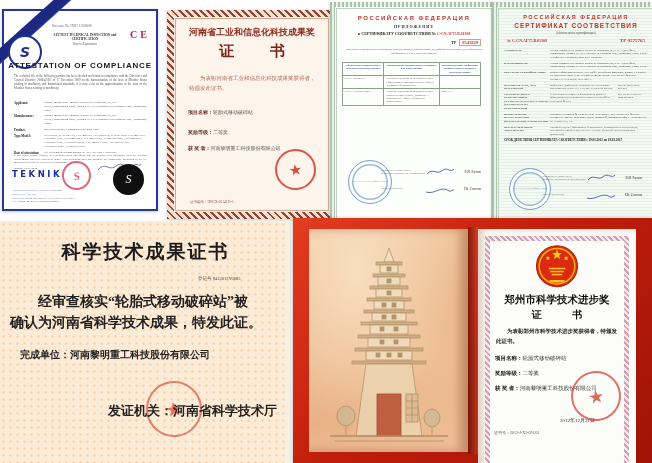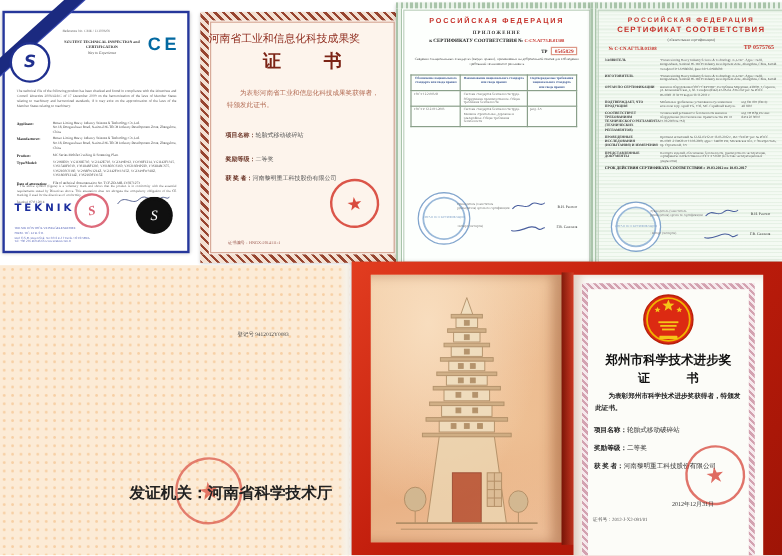--- a/index.html
+++ b/index.html
@@ -7,42 +7,42 @@
         font-family:"Liberation Serif", serif;color:#222;}
   .cert{position:absolute;background:#fff;box-shadow:0 1px 3px rgba(0,0,0,.22);}
   .pre{white-space:pre-line;}
   .jus{text-align:justify;}
 
   
   #c1{left:2px;top:9px;width:152px;height:198px;border:2px solid #26379b;}
   #c1 .ref{position:absolute;top:13px;left:48px;font-size:3px;color:#666;}
   #c1 .org{position:absolute;top:22px;left:38px;width:86px;font-size:3.3px;font-weight:bold;color:#333;text-align:center;}
   #c1 .tag{position:absolute;top:31px;left:38px;width:86px;font-size:3.2px;font-style:italic;color:#555;text-align:center;}
-  #c1 .ce{position:absolute;top:18px;right:6px;font-family:Liberation Sans, sans-serif;font-size:15px;font-weight:bold;letter-spacing:3px;color:#0369a1;}
+  #c1 .ce{position:absolute;top:18px;right:6px;font-family:Liberation Serif, serif;font-size:10px;font-weight:bold;letter-spacing:3px;color:#be185d;}
   #c1 .title{position:absolute;top:50px;left:0;width:100%;font-family:"Liberation Sans",sans-serif;font-weight:bold;font-size:8px;letter-spacing:.8px;color:#1a1a1a;text-align:center;}
   #c1 .intro{position:absolute;top:63px;left:10px;right:9px;font-size:3px;line-height:1.35;color:#555;}
   #c1 .fields{position:absolute;top:90px;left:10px;right:8px;}
   #c1 .frow{display:flex;margin-bottom:2px;}
   #c1 .flab{width:30px;font-size:3.1px;font-weight:bold;color:#222;flex:none;}
   #c1 .fval{flex:1;font-size:2.9px;line-height:1.3;color:#444;}
   #c1 .fnote{position:absolute;top:143px;left:10px;right:9px;font-size:2.8px;color:#555;line-height:1.3;}
   #c1 .city{position:absolute;top:156px;left:10px;font-size:2.8px;color:#555;}
   .ribbon{position:absolute;left:-26px;top:12px;width:104px;height:11px;background:#1b2a80;transform:rotate(-42deg);box-shadow:0 1px 0 #3a4ab0;}
   .szlogo{position:absolute;left:4px;top:24px;width:30px;height:30px;border-radius:50%;background:#fff;border:2px solid #20308f;display:flex;align-items:center;justify-content:center;font-family:"DejaVu Sans",sans-serif;font-weight:bold;font-style:italic;font-size:14px;color:#20308f;}
   .redstamp1{position:absolute;left:58px;top:150px;width:25px;height:25px;border-radius:50%;border:2px solid rgba(212,70,90,.8);display:flex;align-items:center;justify-content:center;font-style:italic;font-weight:bold;font-size:11px;color:rgba(212,70,90,.85);transform:rotate(-12deg);}
   #c1 .sig1{position:absolute;left:92px;top:148px;}
   .szword{position:absolute;left:8px;bottom:30px;font-family:"DejaVu Sans",sans-serif;font-weight:bold;font-size:8.5px;letter-spacing:2.5px;color:#1d2f9e;}
   #c1 .addr{position:absolute;left:8px;bottom:5px;font-size:2.7px;line-height:1.35;color:#4455b0;width:85px;}
   .blackseal{position:absolute;right:12px;bottom:14px;width:25px;height:25px;border-radius:50%;border:3px dashed #101010;background:#101010;display:flex;align-items:center;justify-content:center;color:#fff;font-style:italic;font-size:12px;font-family:"Liberation Serif",serif;}
 
   
   #c2{left:167px;top:10px;width:156px;height:195px;background:#fdf4ec;border:7px solid transparent;
       border-image:repeating-linear-gradient(45deg,#97442f 0 2px,#f3e0d2 2px 5px) 7;}
   #c2 .inner{position:absolute;inset:1px;border:1px solid #d8ab99;}
-  #c2 .title{position:absolute;top:9px;left:0;width:100%;font-family:"Liberation Sans",sans-serif;font-weight:normal;font-size:9px;color:#8e2a1c;text-align:left;}
+  #c2 .title{position:absolute;top:9px;left:0;width:100%;font-family:"Liberation Sans",sans-serif;font-weight:bold;font-size:9px;color:#8e2a1c;text-align:center;}
   #c2 .sub{position:absolute;top:25px;left:0;width:100%;font-weight:bold;font-size:15px;color:#7c2416;text-align:center;letter-spacing:16px;text-indent:16px;}
   #c2 .body{position:absolute;top:57px;left:15px;right:12px;font-size:5.5px;line-height:1.8;color:#b26a52;text-indent:11px;}
   #c2 .frow{position:absolute;left:14px;font-size:5px;color:#555;}
   #c2 .flab{font-weight:bold;color:#6b3426;}
   #c2 .certno{position:absolute;bottom:8px;left:16px;font-size:3.5px;color:#99544a;}
 
   .cnstamp{position:absolute;border-radius:50%;border:2.5px solid rgba(210,45,32,.8);display:flex;align-items:center;justify-content:center;color:rgba(210,45,32,.85);transform:rotate(-8deg);}
   .cnstamp .star{font-family:"DejaVu Sans",sans-serif;}
 
   
@@ -123,20 +123,21 @@
 
   <div class="cert" id="c1">
     <div class="ribbon"></div>
     <div class="szlogo">
         <span>S</span>
       </div>
     <div class="ref">Reference No. CME / 131006/06</div>
     <div class="org">SZUTEST TECHNICAL INSPECTION and CERTIFICATION</div>
     <div class="tag">Way to Experience</div>
     <div class="ce">CE</div>
+    <div class="title">ATTESTATION OF COMPLIANCE</div>
     <div class="intro jus">The technical file of the following product has been checked and found in compliance with the Directives and Council Directive 2006/42/EC of 17 December 2009 on the harmonization of the laws of Member States relating to machinery and harmonized standards, if it may exist on the approximation of the laws of the Member States relating to machinery.</div>
     <div class="fields">
       <div class="frow">
         <span class="flab">Applicant:</span>
         <span class="fval pre">Henan Liming Heavy Industry Science &amp; Technology Co.,Ltd.
 No.18, Dongwuhuan Road, National Hi-TECH Industry Development Zone, Zhengzhou, China</span>
       </div>
       <div class="frow">
         <span class="flab">Manufacturer:</span>
         <span class="fval pre">Henan Liming Heavy Industry Science &amp; Technology Co.,Ltd.
@@ -297,21 +298,25 @@
         <svg width="30" height="12" viewBox="0 0 30 12">
             <path d="M1,9 C10,12 16,2 24,8 C26,9 28,6 29,7" fill="none" stroke="#4a5f9e" stroke-width="0.9"></path>
           </svg>
         <span class="signname">Г.В. Сазонов</span>
       </div>
     </div>
   </div>
 
   <div class="cert" id="c5">
     <div class="edge"></div>
+    <div class="title">科学技术成果证书</div>
     <div class="reg">登记号 9412012Y0083</div>
+    <div class="body pre">经审查核实“轮胎式移动破碎站”被
+确认为河南省科学技术成果，特发此证。</div>
+    <div class="unit">完成单位：河南黎明重工科技股份有限公司</div>
     <div class="cnstamp" style="left:146px;top:160px;width:52px;height:52px;font-size:20px;opacity:.72;">
         <span class="star">★</span>
       </div>
     <div class="issuer">发证机关：河南省科学技术厅</div>
   </div>
 
   <div id="folder">
     <div id="fpageL">
       <svg width="130" height="200" viewBox="0 0 130 200" style="position:absolute;left:50%;bottom:6px;transform:translateX(-50%);opacity:.8;">
         <g stroke="#a5855d" stroke-width="0.8" fill="#efe0c2">

